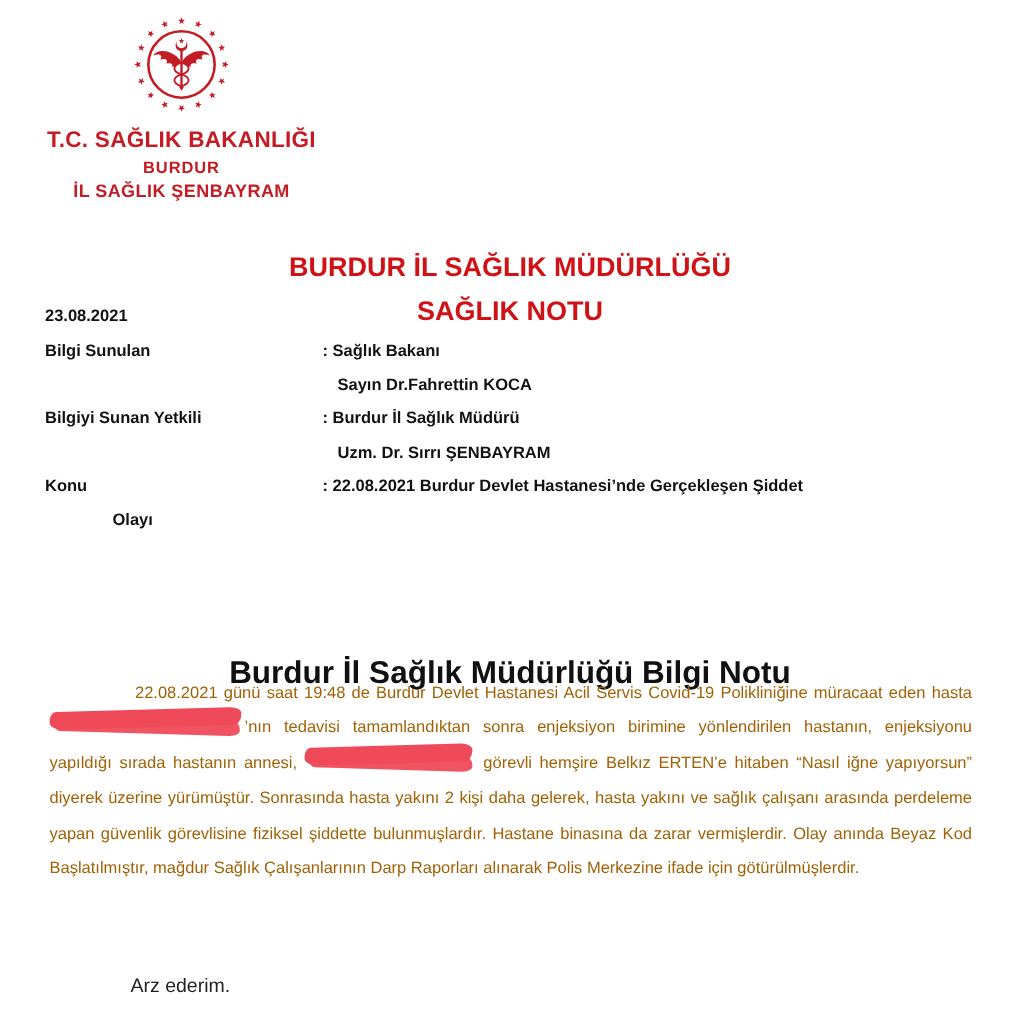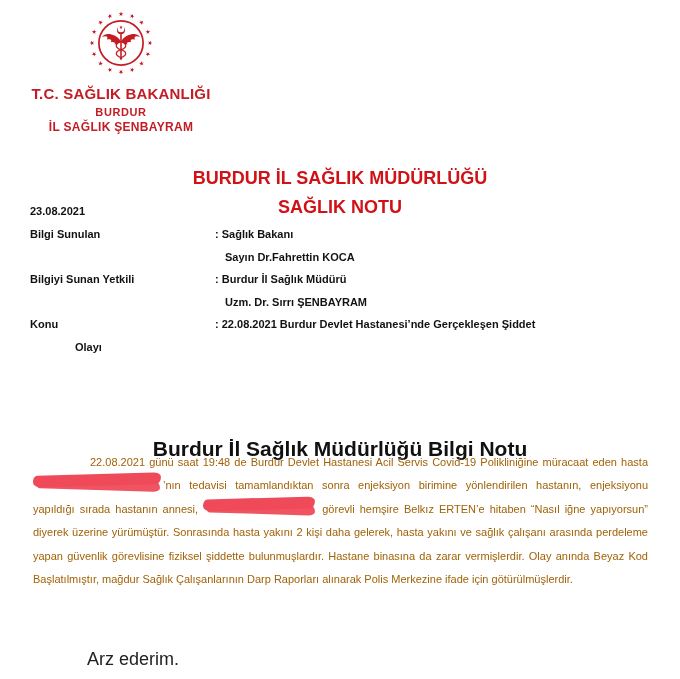--- a/index.html
+++ b/index.html
@@ -69,21 +69,21 @@
     transform:rotate(-1.6deg);
   }
   .redact::after{
     content:"";position:absolute;left:2px;top:2px;width:97%;height:10px;
     background:var(--redaction-pink);opacity:.95;
     border-radius:12px 8px 13px 7px / 8px 12px 7px 11px;
     transform:rotate(1.7deg);
   }
   .closing{
     position:absolute;left:87px;top:649px;
-    font-size:18px;color:#222;
+    font-size:13px;color:#222;
   }
 </style>
 </head>
 <body>
 
 <div class="doc">
 
   <div class="header">
     <svg width="66" height="66" viewBox="0 0 100 100" style="color:var(--brand-red)">
       <defs>

